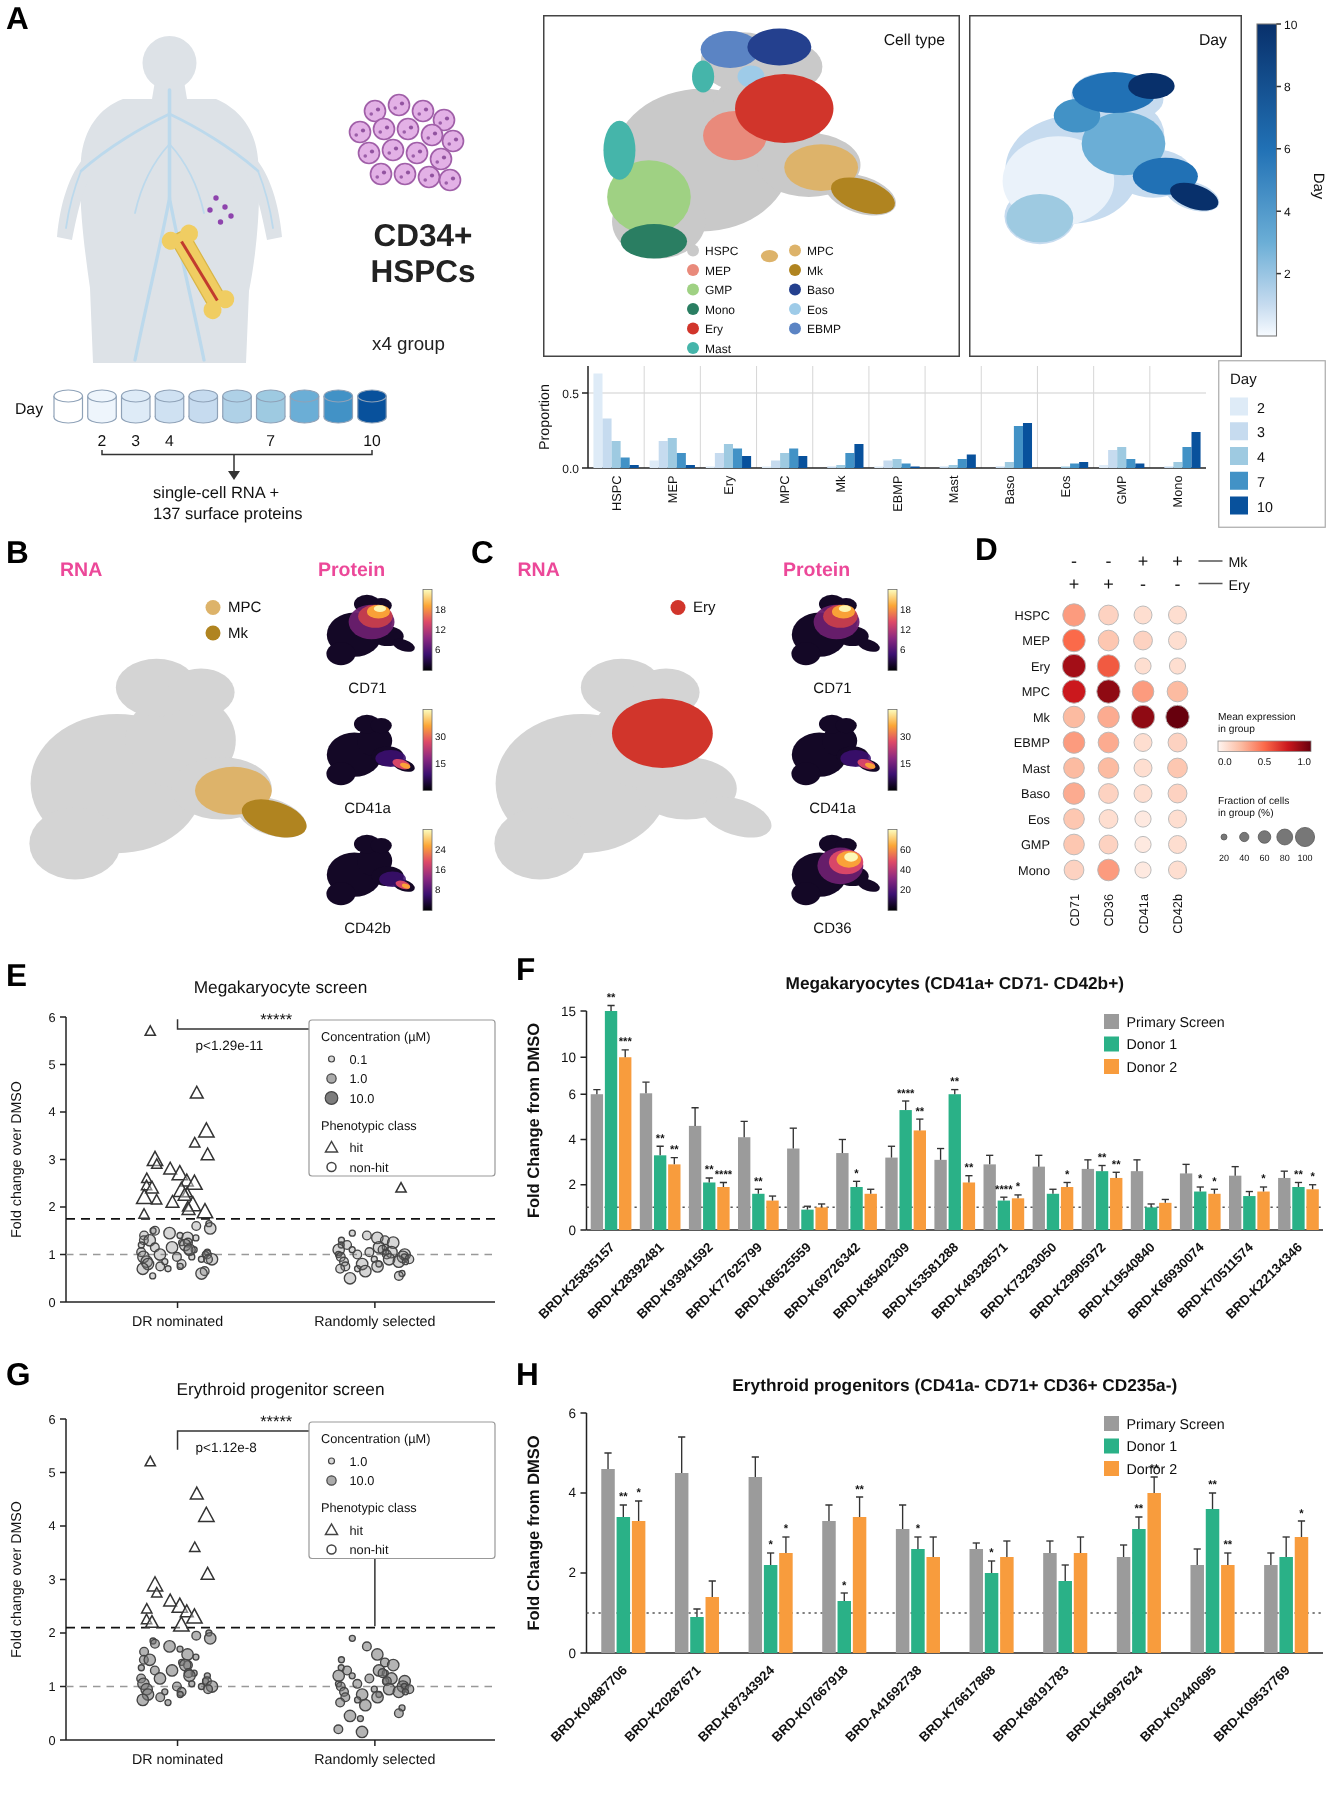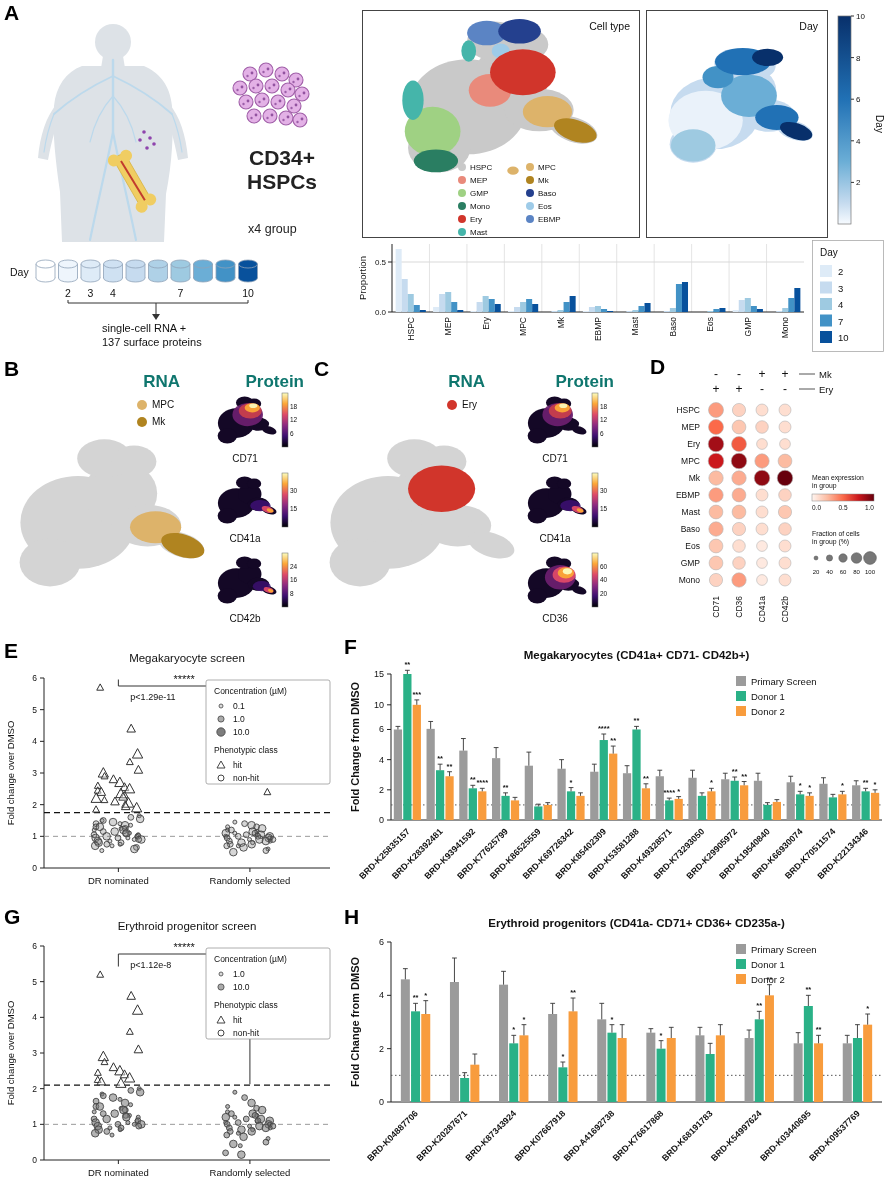--- a/index.html
+++ b/index.html
@@ -1,20 +1,20 @@
 <!DOCTYPE html>
 <html><head>
 <meta charset="utf-8">
 <style>
   html,body{margin:0;padding:0;background:#fff;}
   #fig{position:relative;width:887px;height:1200px;background:#fff;
        font-family:"Liberation Sans","DejaVu Sans",sans-serif;color:#111;overflow:hidden;}
   .abs{position:absolute;}
   .plabel{position:absolute;font-size:21px;font-weight:bold;color:#000;line-height:1;}
-  .ttl{position:absolute;font-weight:bold;font-size:17px;text-align:right;color:#0f766e;}
+  .ttl{position:absolute;font-weight:bold;font-size:13px;text-align:left;color:#ec4899;}
   .cd34{position:absolute;font-size:21px;font-weight:600;text-align:center;line-height:1.15;color:#222;}
   .donors{position:absolute;font-size:12.5px;color:#222;}
   svg{display:block;}
 </style>
 </head>
 <body>
 
 <div id="fig">
 
   <div class="plabel" style="left:4px;top:2px">A</div>

